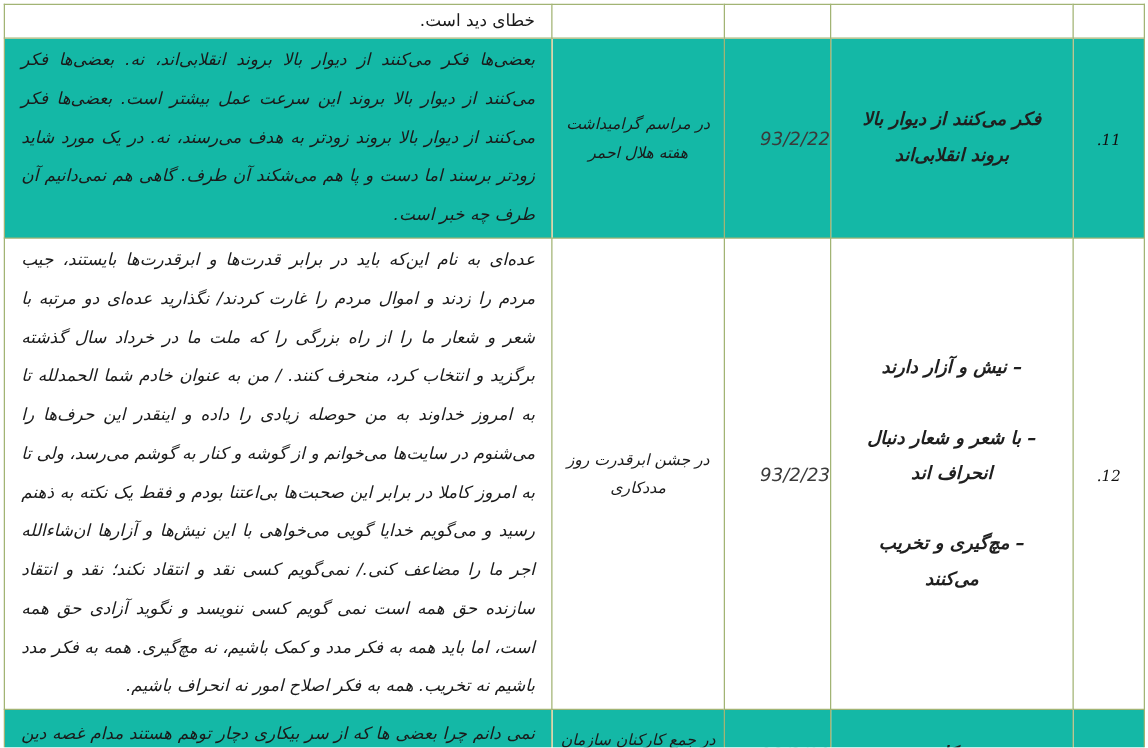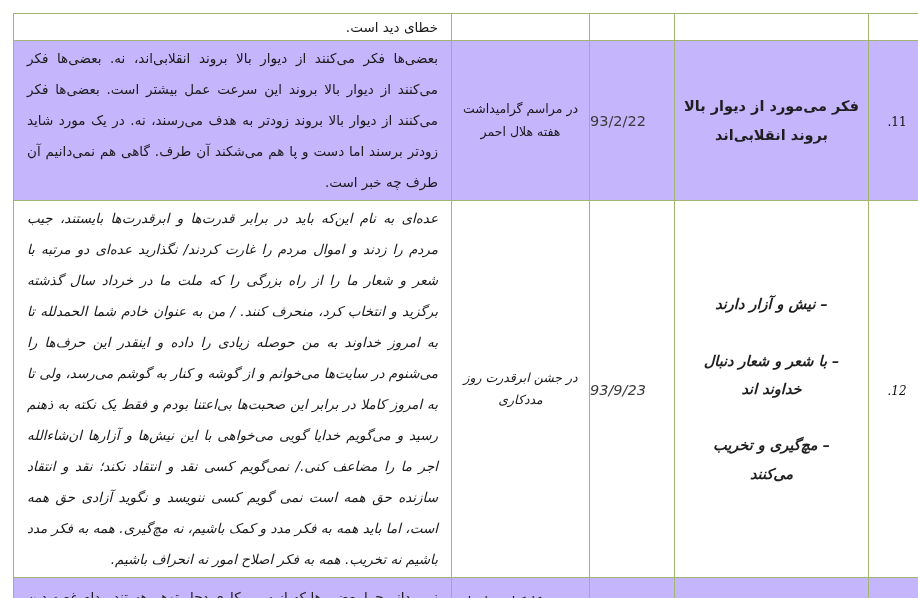--- a/index.html
+++ b/index.html
@@ -1,58 +1,58 @@
 <!DOCTYPE html>
 <html lang="fa"><head>
 <meta charset="utf-8">
 <style>
   html, body { margin: 0; padding: 0; background: #ffffff; }
   .page {
     width: 918px; height: 598px;
     background: #ffffff;
     box-sizing: border-box;
-    padding: 13px;
+    padding: 3px;
     font-family: "DejaVu Sans", sans-serif;
     color: #1a1a1a;
     overflow: hidden;
   }
   table.quotes {
     width: 912px;
     table-layout: fixed;
     border-collapse: collapse;
     direction: rtl;
   }
   table.quotes td {
     border: 1px solid #a2b474;
     vertical-align: middle;
     padding: 0;
     overflow: hidden;
   }
-  tr.banded td { background: #c4b5fd; }
+  tr.banded td { background: #14b8a6; font-style: italic; }
   tr.plain td  { background: #ffffff; }
 
   
   td.c-num { text-align: center; }
   .num-text {
     direction: ltr; unicode-bidi: embed;
     font-family: "DejaVu Serif", serif;
     font-size: 12px; color: #111111;
   }
   
   td.c-title { text-align: center; }
   .title-text {
     font-weight: bold;
     font-size: 14.5px;
     line-height: 1.95;
     white-space: pre-line;
     color: #1f1f1f;
     padding: 2px 6px;
   }
   
-  td.c-date { text-align: left; }
+  td.c-date { text-align: right; }
   .date-text {
     direction: ltr; unicode-bidi: embed;
     font-size: 14.5px; color: #3a3a3a;
   }
   
   td.c-context { text-align: center; }
   .context-text {
     font-size: 12.5px;
     line-height: 1.8;
     white-space: pre-line;
@@ -99,21 +99,21 @@
       <td class="c-quote">
         <div class="quote-text">خطای دید است.</div>
       </td>
     </tr>
 
     <tr class="row-11 banded">
       <td class="c-num">
         <span class="num-text">.11</span>
       </td>
       <td class="c-title">
-        <div class="title-text">فکر می‌مورد از دیوار بالا
+        <div class="title-text">فکر می‌کنند از دیوار بالا
 بروند انقلابی‌اند</div>
       </td>
       <td class="c-date">
         <span class="date-text">93/2/22</span>
       </td>
       <td class="c-context">
         <div class="context-text">در مراسم گرامیداشت
 هفته هلال احمر</div>
       </td>
       <td class="c-quote">
@@ -122,27 +122,27 @@
     </tr>
 
     <tr class="row-12 plain">
       <td class="c-num">
         <span class="num-text">.12</span>
       </td>
       <td class="c-title">
         <div class="title-text">– نیش و آزار دارند
 
 – با شعر و شعار دنبال
-خداوند اند
+انحراف اند
 
 – مچ‌گیری و تخریب
 می‌کنند</div>
       </td>
       <td class="c-date">
-        <span class="date-text">93/9/23</span>
+        <span class="date-text">93/2/23</span>
       </td>
       <td class="c-context">
         <div class="context-text">در جشن ابرقدرت روز
 مددکاری</div>
       </td>
       <td class="c-quote">
         <div class="quote-text">عده‌ای به نام این‌که باید در برابر قدرت‌ها و ابرقدرت‌ها بایستند، جیب مردم را زدند و اموال مردم را غارت کردند/ نگذارید عده‌ای دو مرتبه با شعر و شعار ما را از راه بزرگی را که ملت ما در خرداد سال گذشته برگزید و انتخاب کرد، منحرف کنند. / من به عنوان خادم شما الحمدلله تا به امروز خداوند به من حوصله زیادی را داده و اینقدر این حرف‌ها را می‌شنوم در سایت‌ها می‌خوانم و از گوشه و کنار به گوشم می‌رسد، ولی تا به امروز کاملا در برابر این صحبت‌ها بی‌اعتنا بودم و فقط یک نکته به ذهنم رسید و می‌گویم خدایا گویی می‌خواهی با این نیش‌ها و آزارها ان‌شاءالله اجر ما را مضاعف کنی./ نمی‌گویم کسی نقد و انتقاد نکند؛ نقد و انتقاد سازنده حق همه است نمی گویم کسی ننویسد و نگوید آزادی حق همه است، اما باید همه به فکر مدد و کمک باشیم، نه مچ‌گیری. همه به فکر مدد باشیم نه تخریب. همه به فکر اصلاح امور نه انحراف باشیم.</div>
       </td>
     </tr>
 

